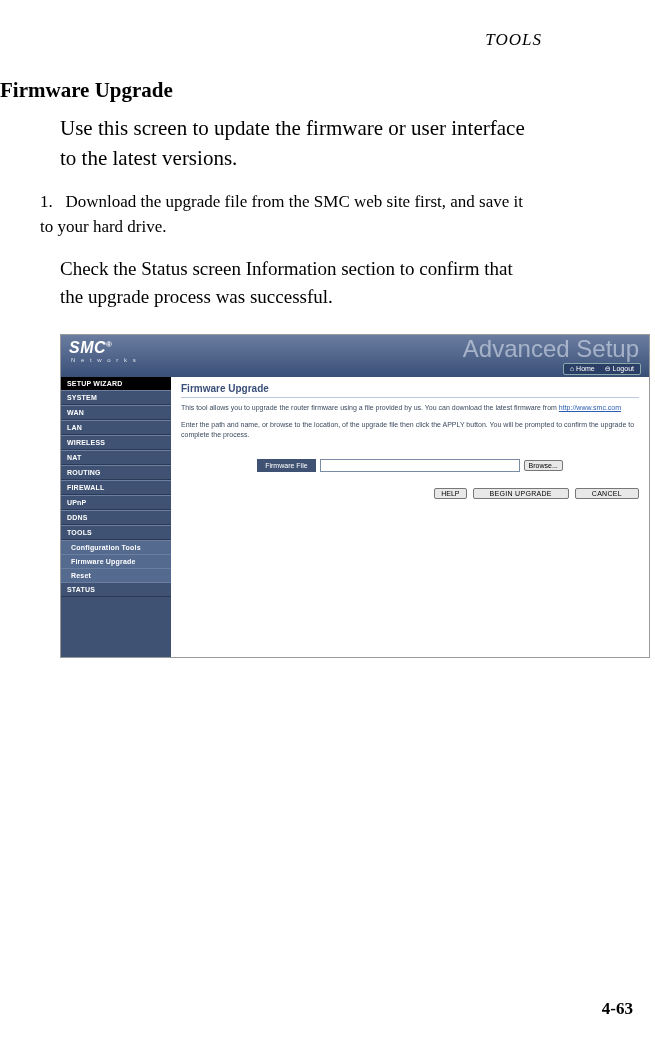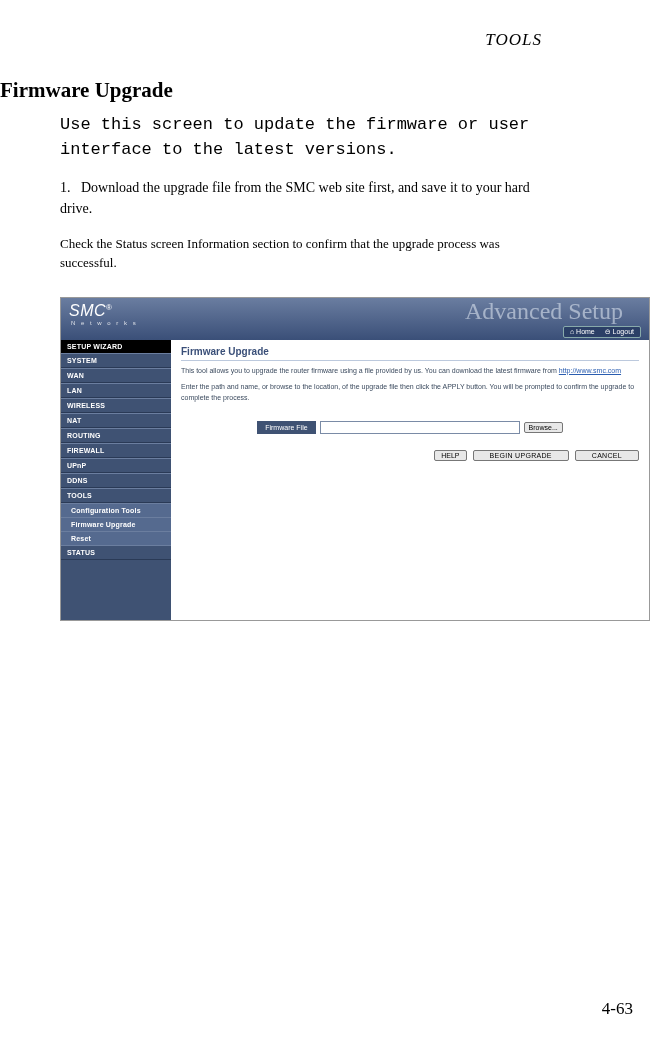--- a/index.html
+++ b/index.html
@@ -25,33 +25,32 @@
     font-size: 17px;
     letter-spacing: 1px;
     padding-right: 6px;
   }
   .section-heading {
     font-size: 21px;
     font-weight: bold;
     margin: 28px 0 10px 0;
   }
   .intro {
+    font-size: 21px;
+    line-height: 1.45;
+    margin: 0 12px 16px 60px;
+  }
+  .step {
     font-size: 17px;
     line-height: 1.45;
-    margin: 0 12px 16px 60px;
-    font-family: Liberation Mono, monospace;
-  }
-  .step {
-    font-size: 14px;
-    line-height: 1.45;
-    margin: 0 12px 16px 60px;
+    margin: 0 12px 16px 40px;
   }
   .step-num { display: inline; }
   .post {
-    font-size: 13px;
+    font-size: 19px;
     line-height: 1.45;
     margin: 0 12px 0 60px;
   }
   strong { font-weight: bold; }
 
   
   .shot {
     margin: 24px 0 0 60px;
     width: 590px;
     border: 1px solid #999;
@@ -63,38 +62,38 @@
   .shot-banner {
     height: 42px;
     background: linear-gradient(#6a7da0 0%, #3a4f78 100%);
     position: relative;
     color: #fff;
   }
   .brand {
     position: absolute;
     left: 8px; top: 4px;
     font-size: 16px;
-    font-weight: normal;
+    font-weight: bold;
     font-style: italic;
     letter-spacing: 0.5px;
   }
   .brand-sup { font-size: 8px; vertical-align: super; font-style: normal; }
   .brand-sub {
     position: absolute;
     left: 10px; top: 22px;
     font-size: 6px;
     letter-spacing: 2px;
     opacity: .8;
   }
   .adv {
     position: absolute;
-    right: 26px; top: 0px;
+    right: 10px; top: 0px;
     font-size: 24px;
     color: rgba(230,236,246,0.55);
-    font-family: Liberation Serif, serif;
+    font-family: Liberation Sans, sans-serif;
   }
   .toplinks {
     position: absolute;
     right: 8px; bottom: 2px;
     background: #2b3f66;
     border: 1px solid #8aa;
     border-radius: 2px;
     padding: 1px 6px;
     display: flex;
     gap: 10px;
@@ -193,20 +192,21 @@
     justify-content: flex-end;
     gap: 6px;
   }
   .btn-wide { padding: 1px 16px; letter-spacing: 0.3px; }
 
   .page-number {
     position: absolute;
     bottom: 24px;
     right: 22px;
     font-size: 17px;
+    font-weight: bold;
   }
 </style>
 </head>
 <body>
 
 <div class="page">
   <div class="header-label">TOOLS</div>
 
   <div class="section-heading">Firmware Upgrade</div>
 

